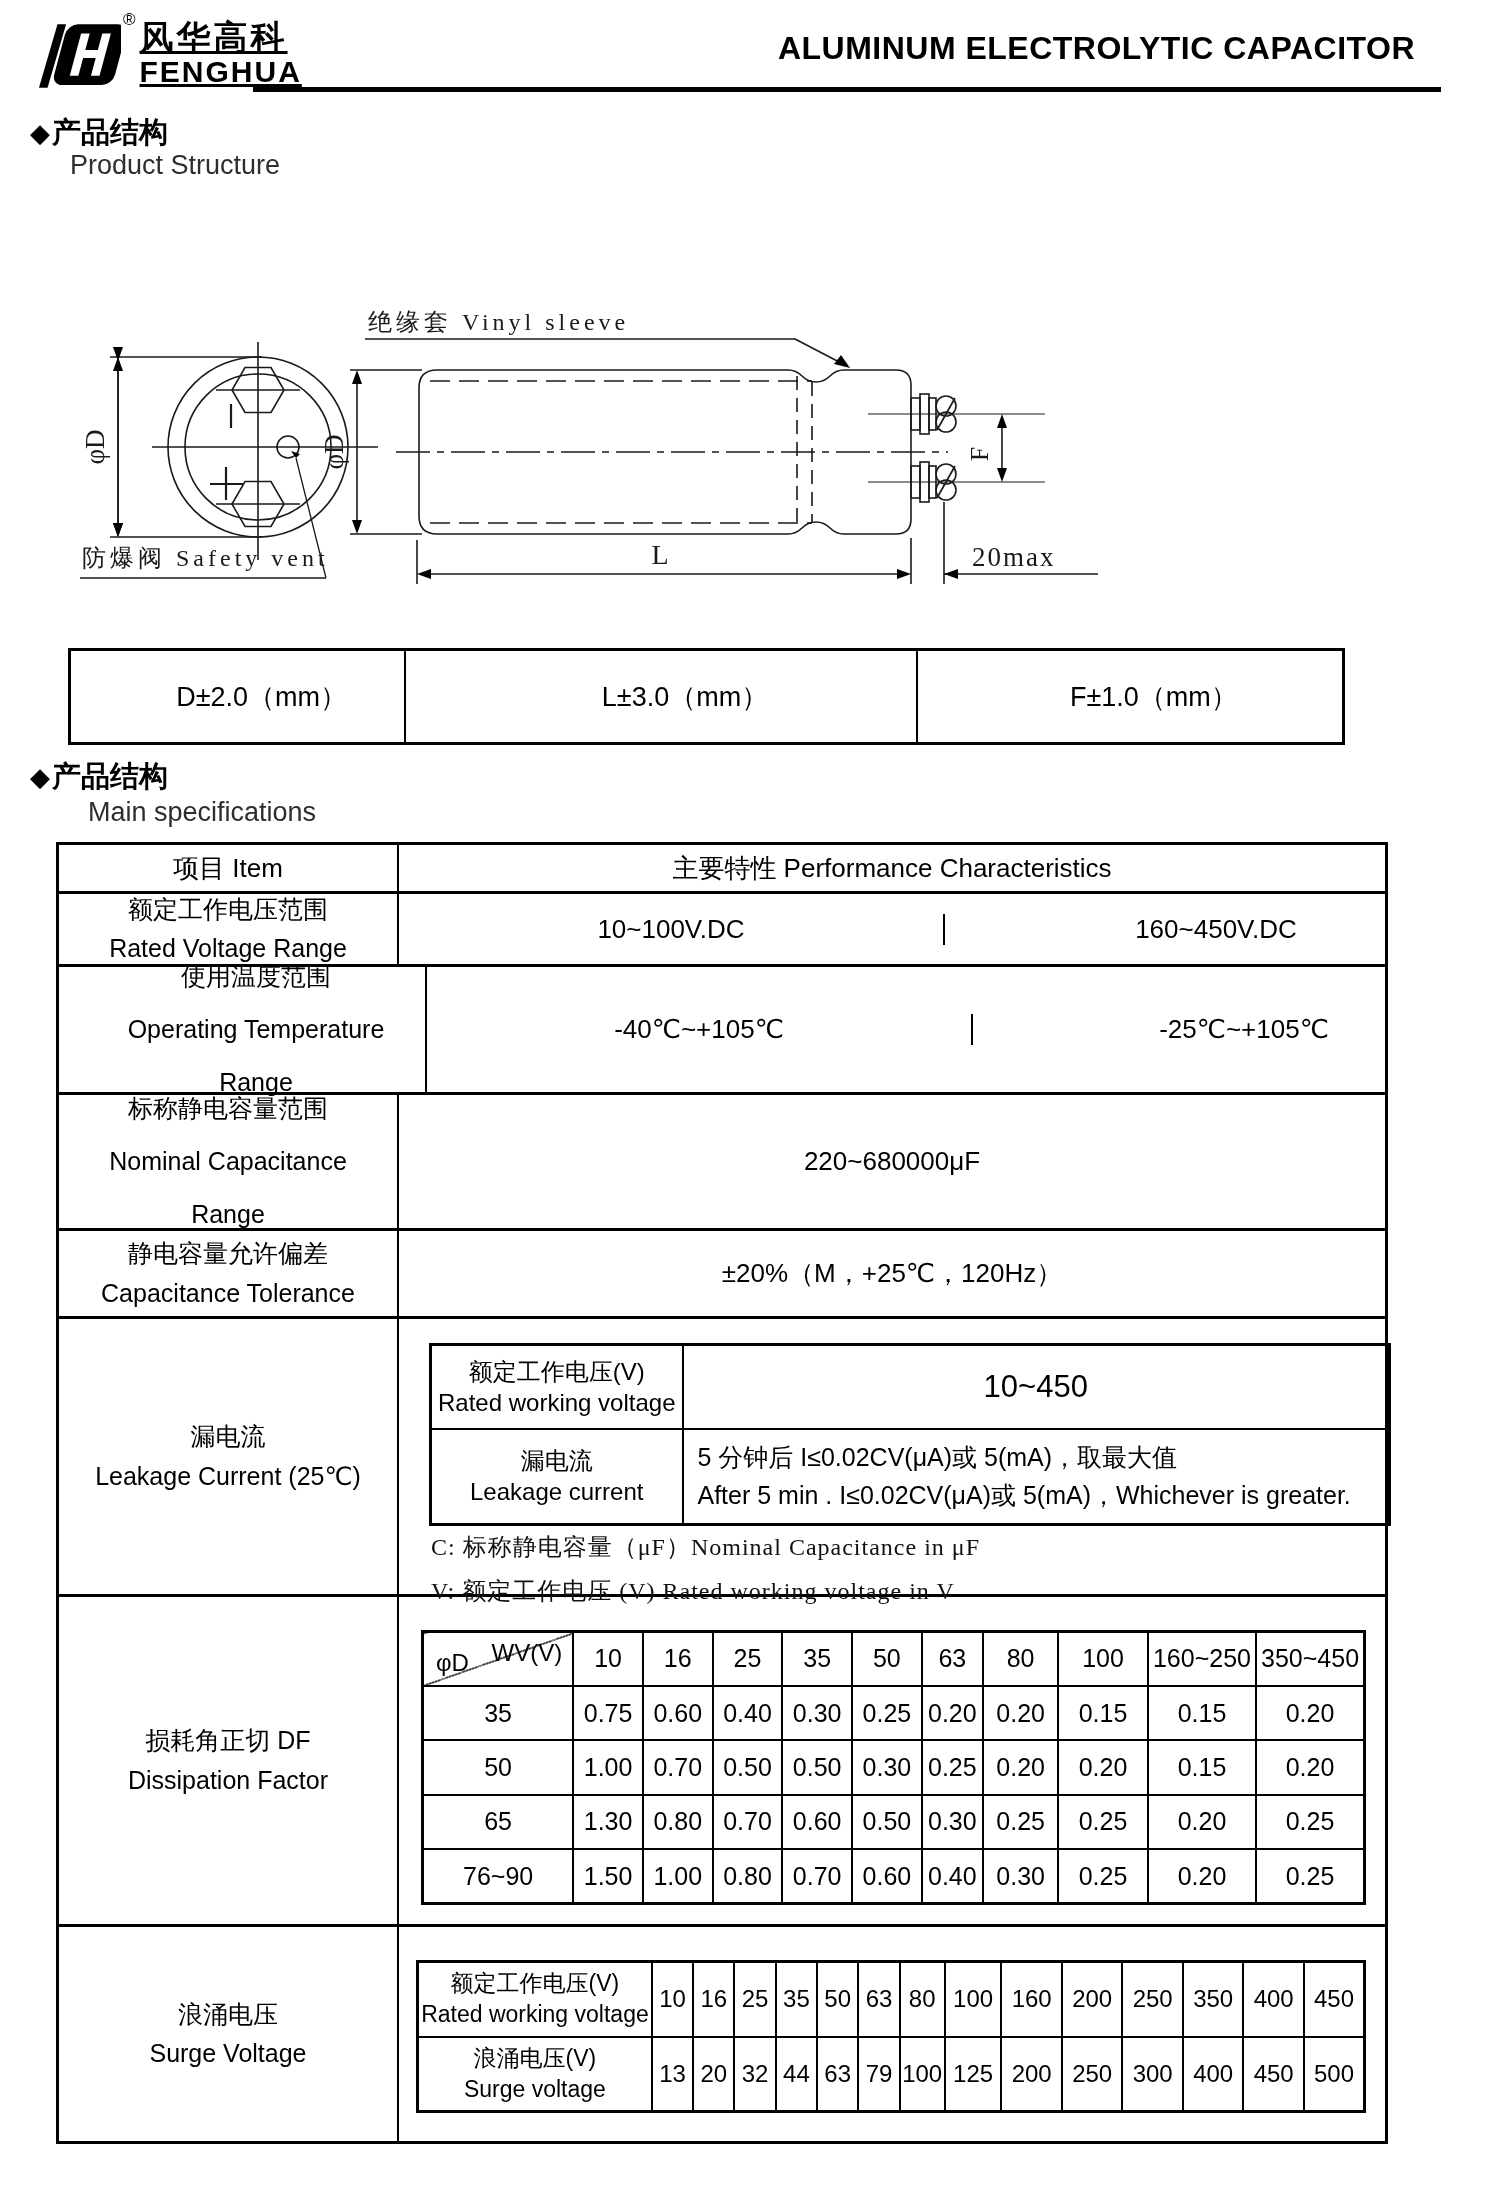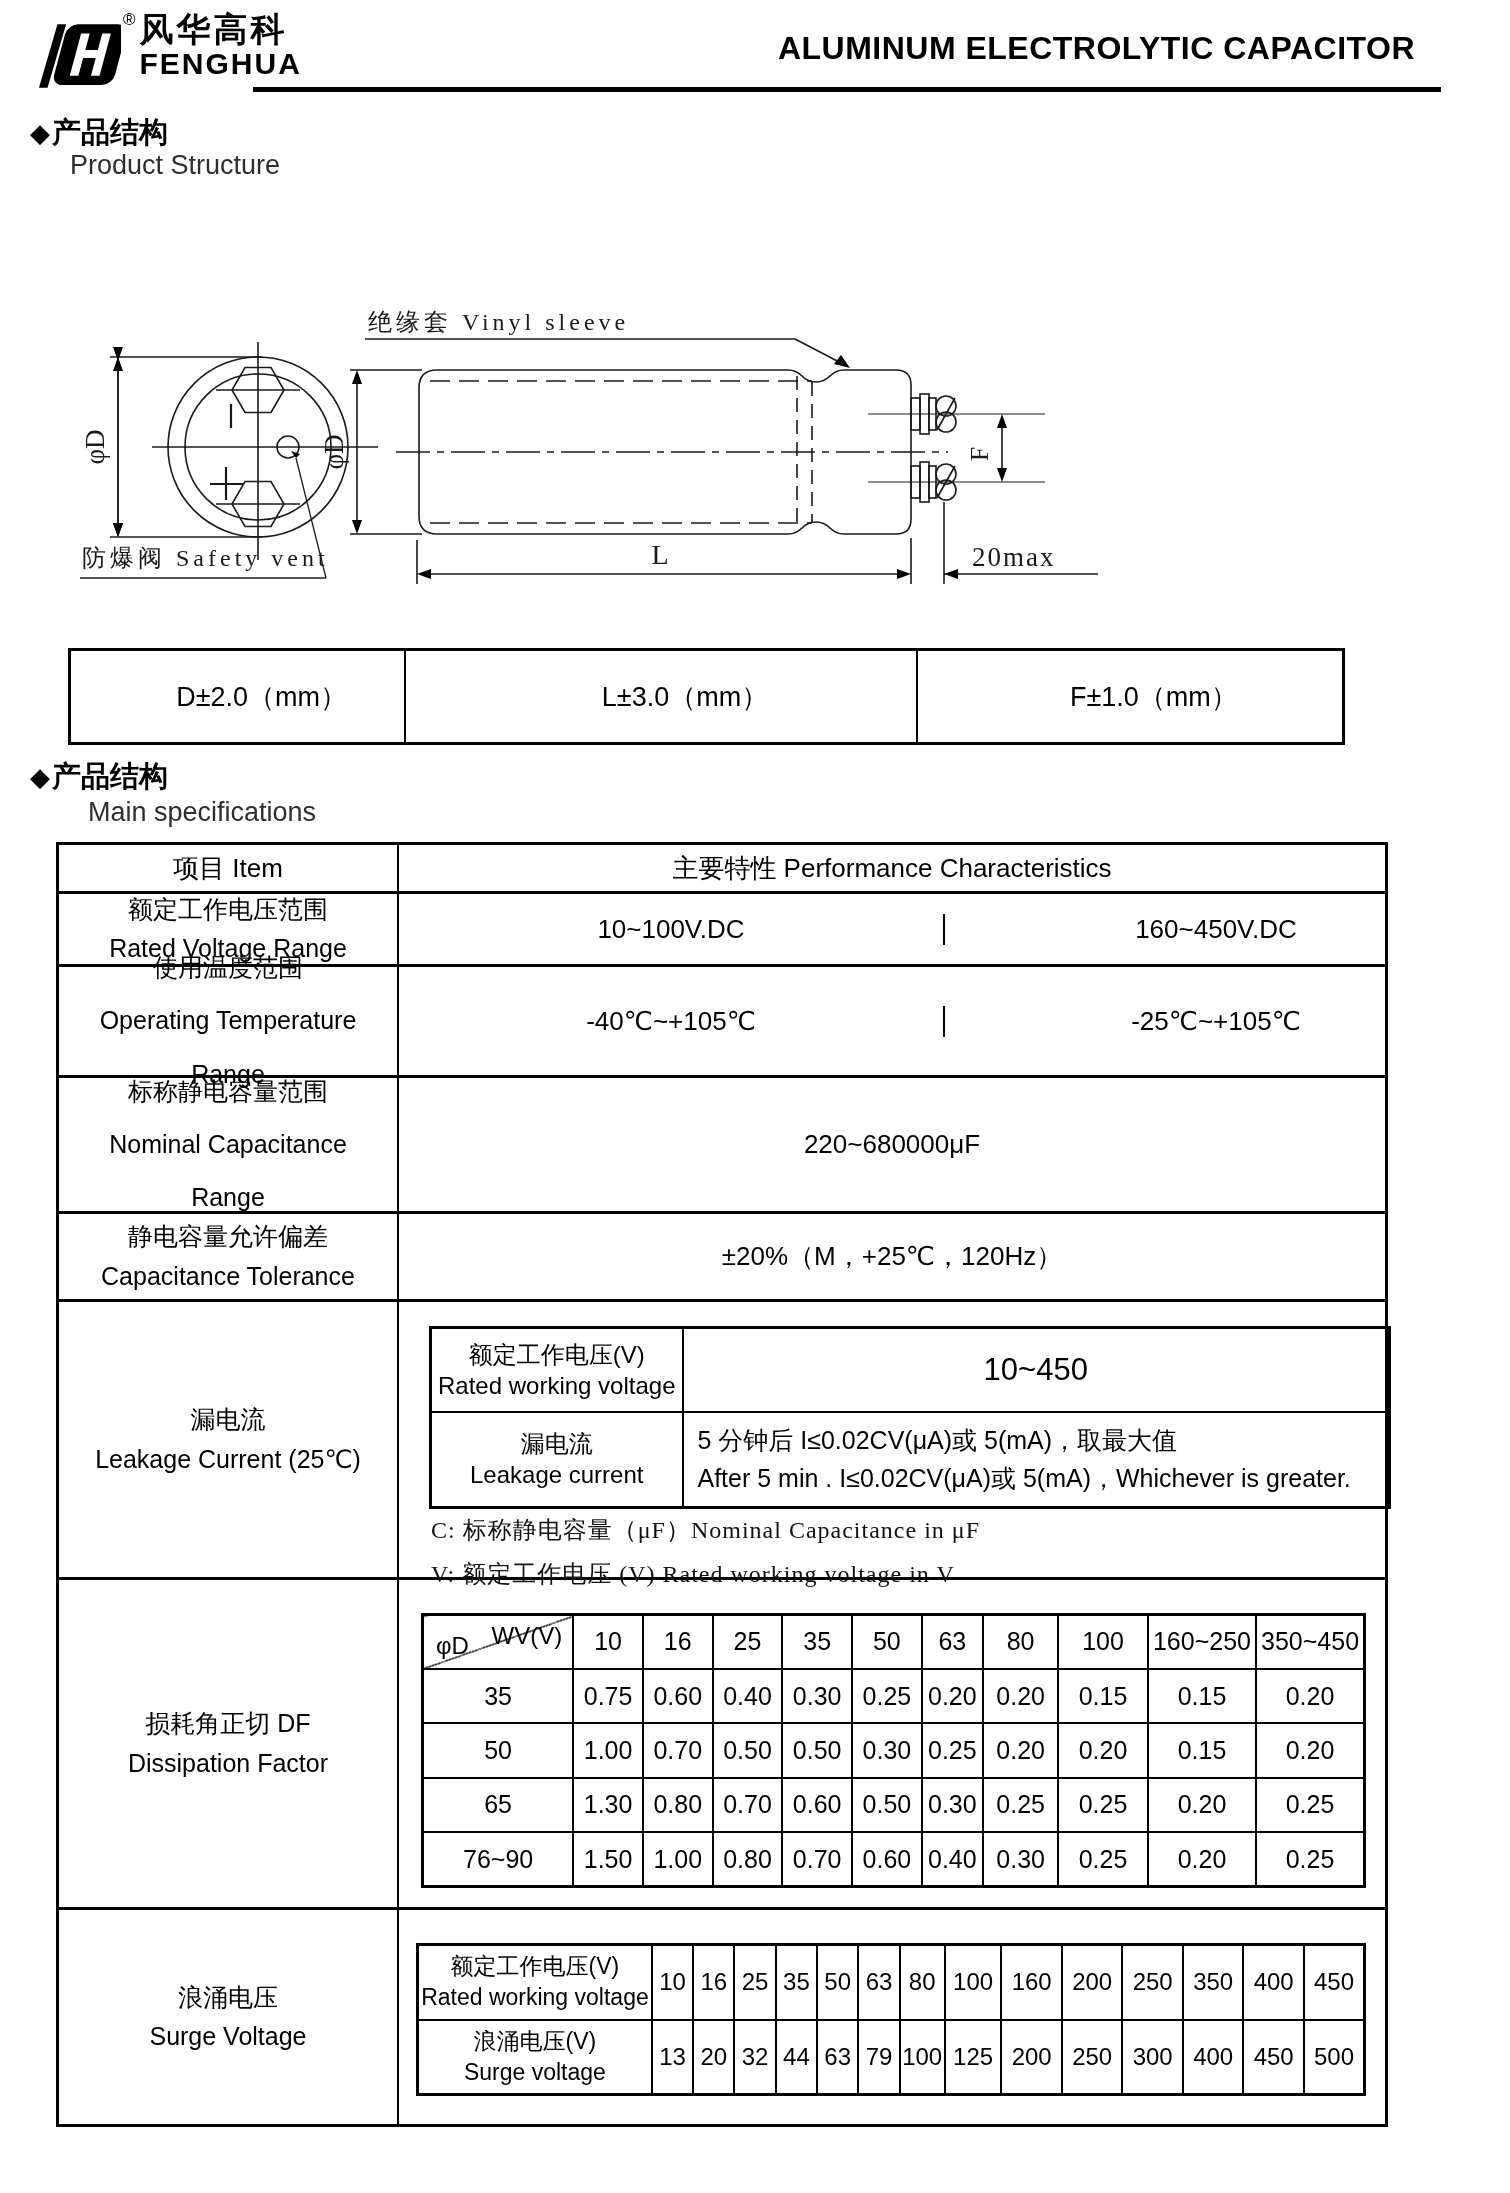--- a/index.html
+++ b/index.html
@@ -3,21 +3,21 @@
 <meta charset="utf-8">
 <style>
   html,body{margin:0;padding:0;background:#fff;}
   #page{position:relative;width:1510px;height:2193px;background:#fff;color:#000;
         font-family:"Liberation Sans","DejaVu Sans",sans-serif;overflow:hidden;}
 
   
   .logo{position:absolute;left:35px;top:8px;display:flex;align-items:flex-start;}
   .logo-mark{width:86px;height:96px;}
   .reg{font-size:17px;margin:2px 4px 0 2px;font-weight:400;}
-  .logo-text{margin-top:4px;}
+  .logo-text{margin-top:12px;text-decoration:underline;}
   .logo-cn{font-size:34px;font-weight:700;letter-spacing:3px;line-height:1.0;}
   .logo-en{font-size:30px;font-weight:700;letter-spacing:2px;line-height:1.0;margin-top:3px;}
   .page-title{position:absolute;left:500px;top:30px;width:915px;text-align:right;
               font-size:32px;font-weight:700;letter-spacing:.5px;}
   .head-rule{position:absolute;left:253px;top:87px;width:1188px;height:5px;background:#000;}
 
   
   .sec-h{position:absolute;display:flex;align-items:center;font-size:29px;font-weight:700;color:#000;}
   .sec-h .bullet{font-size:26px;margin-right:2px;}
   .sec-sub{position:absolute;font-size:27px;color:#2e2e2e;}
@@ -37,21 +37,21 @@
   .mtable{position:absolute;left:56px;top:842px;width:1332px;border:3px solid #000;box-sizing:border-box;}
   .mrow{display:flex;box-sizing:border-box;}
   .mrow+.mrow{border-top:3px solid #000;}
   .c1{width:340px;flex:0 0 340px;border-right:2px solid #000;box-sizing:border-box;
       display:flex;flex-direction:column;align-items:center;justify-content:center;
       text-align:center;font-size:25px;line-height:1.25;}
   .cbody{flex:1 1 auto;display:flex;align-items:center;justify-content:center;
          font-size:26px;box-sizing:border-box;position:relative;}
   .half{width:544px;flex:0 0 544px;display:flex;align-items:center;justify-content:center;box-sizing:border-box;}
   .half2{flex:1 1 auto;border-left:2px solid #000;}
-  .rh-head{height:46px;}.rh-volt{height:73px;}.rh-temp{height:111px;}
+  .rh-head{height:46px;}.rh-volt{height:73px;}.rh-temp{height:128px;padding-left:28px;}
   .rh-cap{height:136px;}.rh-tol{height:88px;}.rh-leak{height:278px;}
   .rh-df{height:330px;}.rh-surge{height:217px;}
   .rh-head .c1,.rh-head .cbody{font-size:26px;}
   .gap8{gap:8px;}.gap22{gap:22px;}
 
   
   .leak-wrap{position:absolute;left:0;top:0;width:100%;height:100%;}
   .itable{border-collapse:collapse;position:absolute;}
   .itable td,.itable th{border:2px solid #000;padding:0;text-align:center;vertical-align:middle;
         font-weight:400;box-sizing:border-box;}

